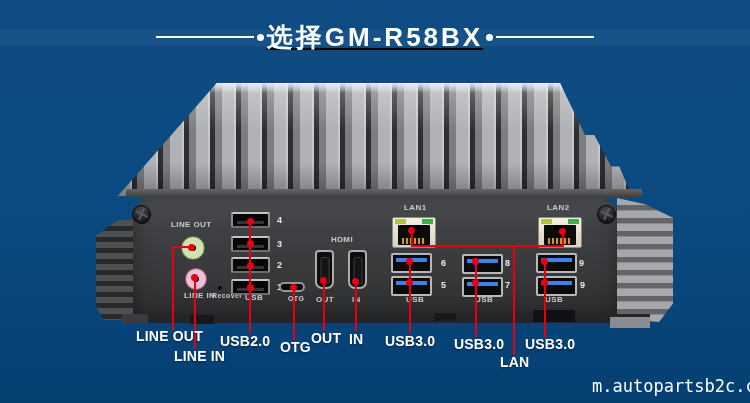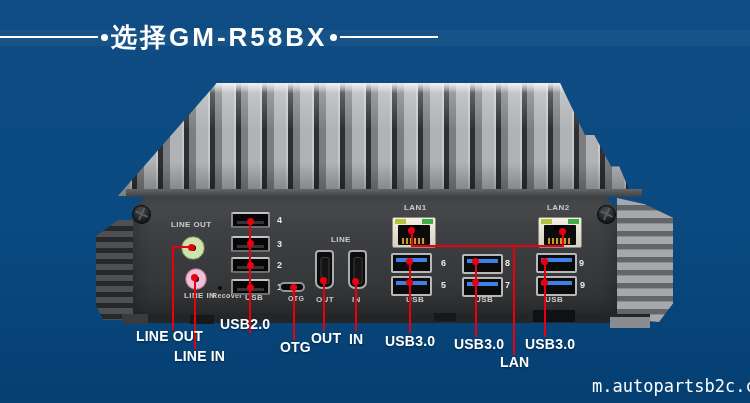--- a/index.html
+++ b/index.html
@@ -3,21 +3,21 @@
 <meta charset="utf-8">
 <style>
   html,body{margin:0;padding:0;}
   .stage{
     position:relative;width:750px;height:403px;overflow:hidden;
     background:linear-gradient(180deg,#0f4c84 0%,#0a4a80 55%,#053f72 100%);
     font-family:"Liberation Sans",sans-serif;
   }
   .band{position:absolute;left:0;top:30px;width:100%;height:16px;background:rgba(255,255,255,0.04);}
   
-  .titlebar{position:absolute;left:0;top:23px;width:100%;display:flex;align-items:center;gap:3px;}
+  .titlebar{position:absolute;left:0;top:23px;width:100%;display:flex;align-items:center;justify-content:center;gap:3px;text-decoration:underline;}
   .tline{width:98px;height:2px;background:#ffffff;}
   .tdot{width:7px;height:7px;border-radius:50%;background:#ffffff;}
   .title-text{color:#fff;font-size:26px;font-weight:bold;letter-spacing:3px;line-height:28px;}
   
   .heatsink{
     position:absolute;left:118px;top:83px;width:520px;height:113px;
     clip-path:polygon(19% 0%,85% 0%,89.8% 46%,91.6% 46%,94.8% 74%,96.4% 74%,98.8% 100%,0% 100%);
     background:
       linear-gradient(180deg,rgba(242,243,244,.95) 0%,rgba(242,243,244,0) 9%),
       linear-gradient(180deg,rgba(255,255,255,.30) 0%,rgba(255,255,255,0) 42%),
@@ -145,21 +145,21 @@
       <div class="tongue"></div>
     </div>
   <div class="portnum" style="left:277px;top:215px;">4</div>
   <div class="portnum" style="left:277px;top:239px;">3</div>
   <div class="portnum" style="left:277px;top:260px;">2</div>
   <div class="portnum" style="left:277px;top:282px;">1</div>
   <div class="print" style="left:245px;top:293px;">USB</div>
 
   <div class="otg"></div>
   <div class="print small" style="left:288px;top:295px;">OTG</div>
-  <div class="print" style="left:331px;top:235px;">LINE</div>
+  <div class="print" style="left:331px;top:235px;">HDMI</div>
   <div class="hdmi" style="left:315px;top:250px;">
       <div class="slot"></div>
     </div>
   <div class="hdmi" style="left:348px;top:250px;">
       <div class="slot"></div>
     </div>
   <div class="print" style="left:316px;top:295px;">OUT</div>
   <div class="print" style="left:352px;top:295px;">IN</div>
 
   <div class="print" style="left:404px;top:203px;">LAN1</div>
@@ -234,21 +234,21 @@
   <div class="rdot" style="left:541px;top:279px;"></div>
   <div class="rl" style="left:411px;top:230px;height:17px;"></div>
   <div class="rdot" style="left:408px;top:227px;"></div>
   <div class="rl" style="left:562px;top:231px;height:16px;"></div>
   <div class="rdot" style="left:559px;top:228px;"></div>
   <div class="rlh" style="left:411px;top:245px;width:153px;"></div>
   <div class="rl" style="left:513px;top:245px;height:110px;"></div>
 
   <div class="lbl" style="left:136px;top:328px;">LINE OUT</div>
   <div class="lbl" style="left:174px;top:348px;">LINE IN</div>
-  <div class="lbl" style="left:220px;top:316px;">USB2.0</div>
+  <div class="lbl" style="left:220px;top:333px;">USB2.0</div>
   <div class="lbl" style="left:280px;top:339px;">OTG</div>
   <div class="lbl" style="left:311px;top:330px;">OUT</div>
   <div class="lbl" style="left:349px;top:331px;">IN</div>
   <div class="lbl" style="left:385px;top:333px;">USB3.0</div>
   <div class="lbl" style="left:454px;top:336px;">USB3.0</div>
   <div class="lbl" style="left:525px;top:336px;">USB3.0</div>
   <div class="lbl" style="left:500px;top:354px;">LAN</div>
 
   <div class="watermark">m.autopartsb2c.com</div>
 </div>

